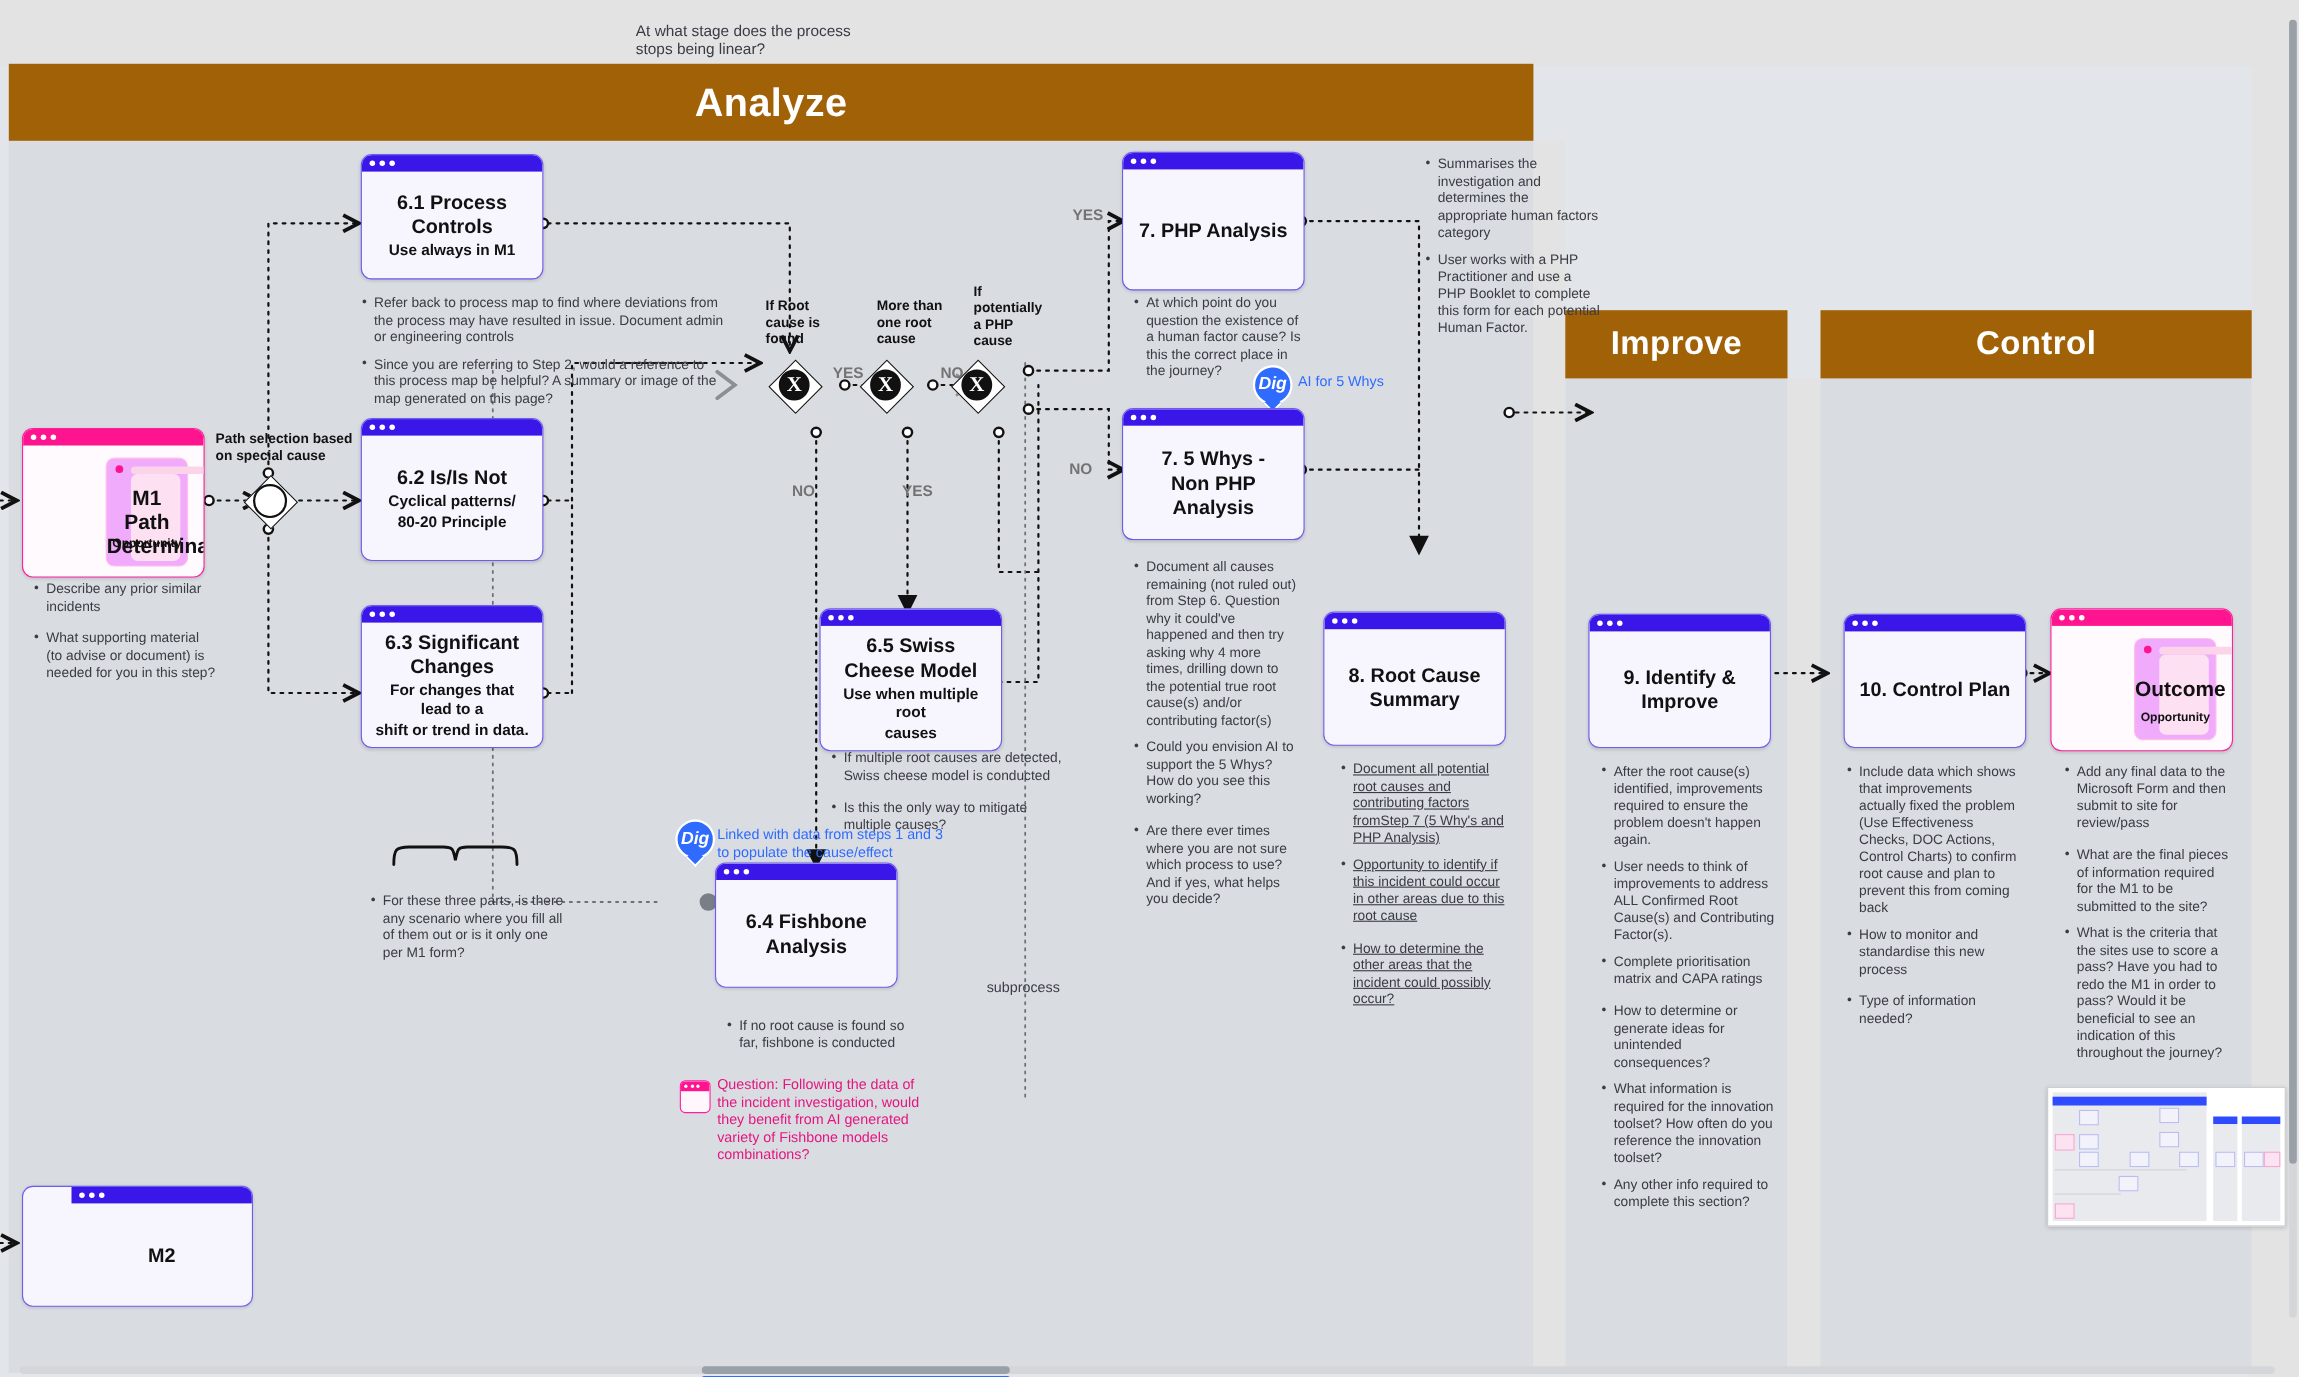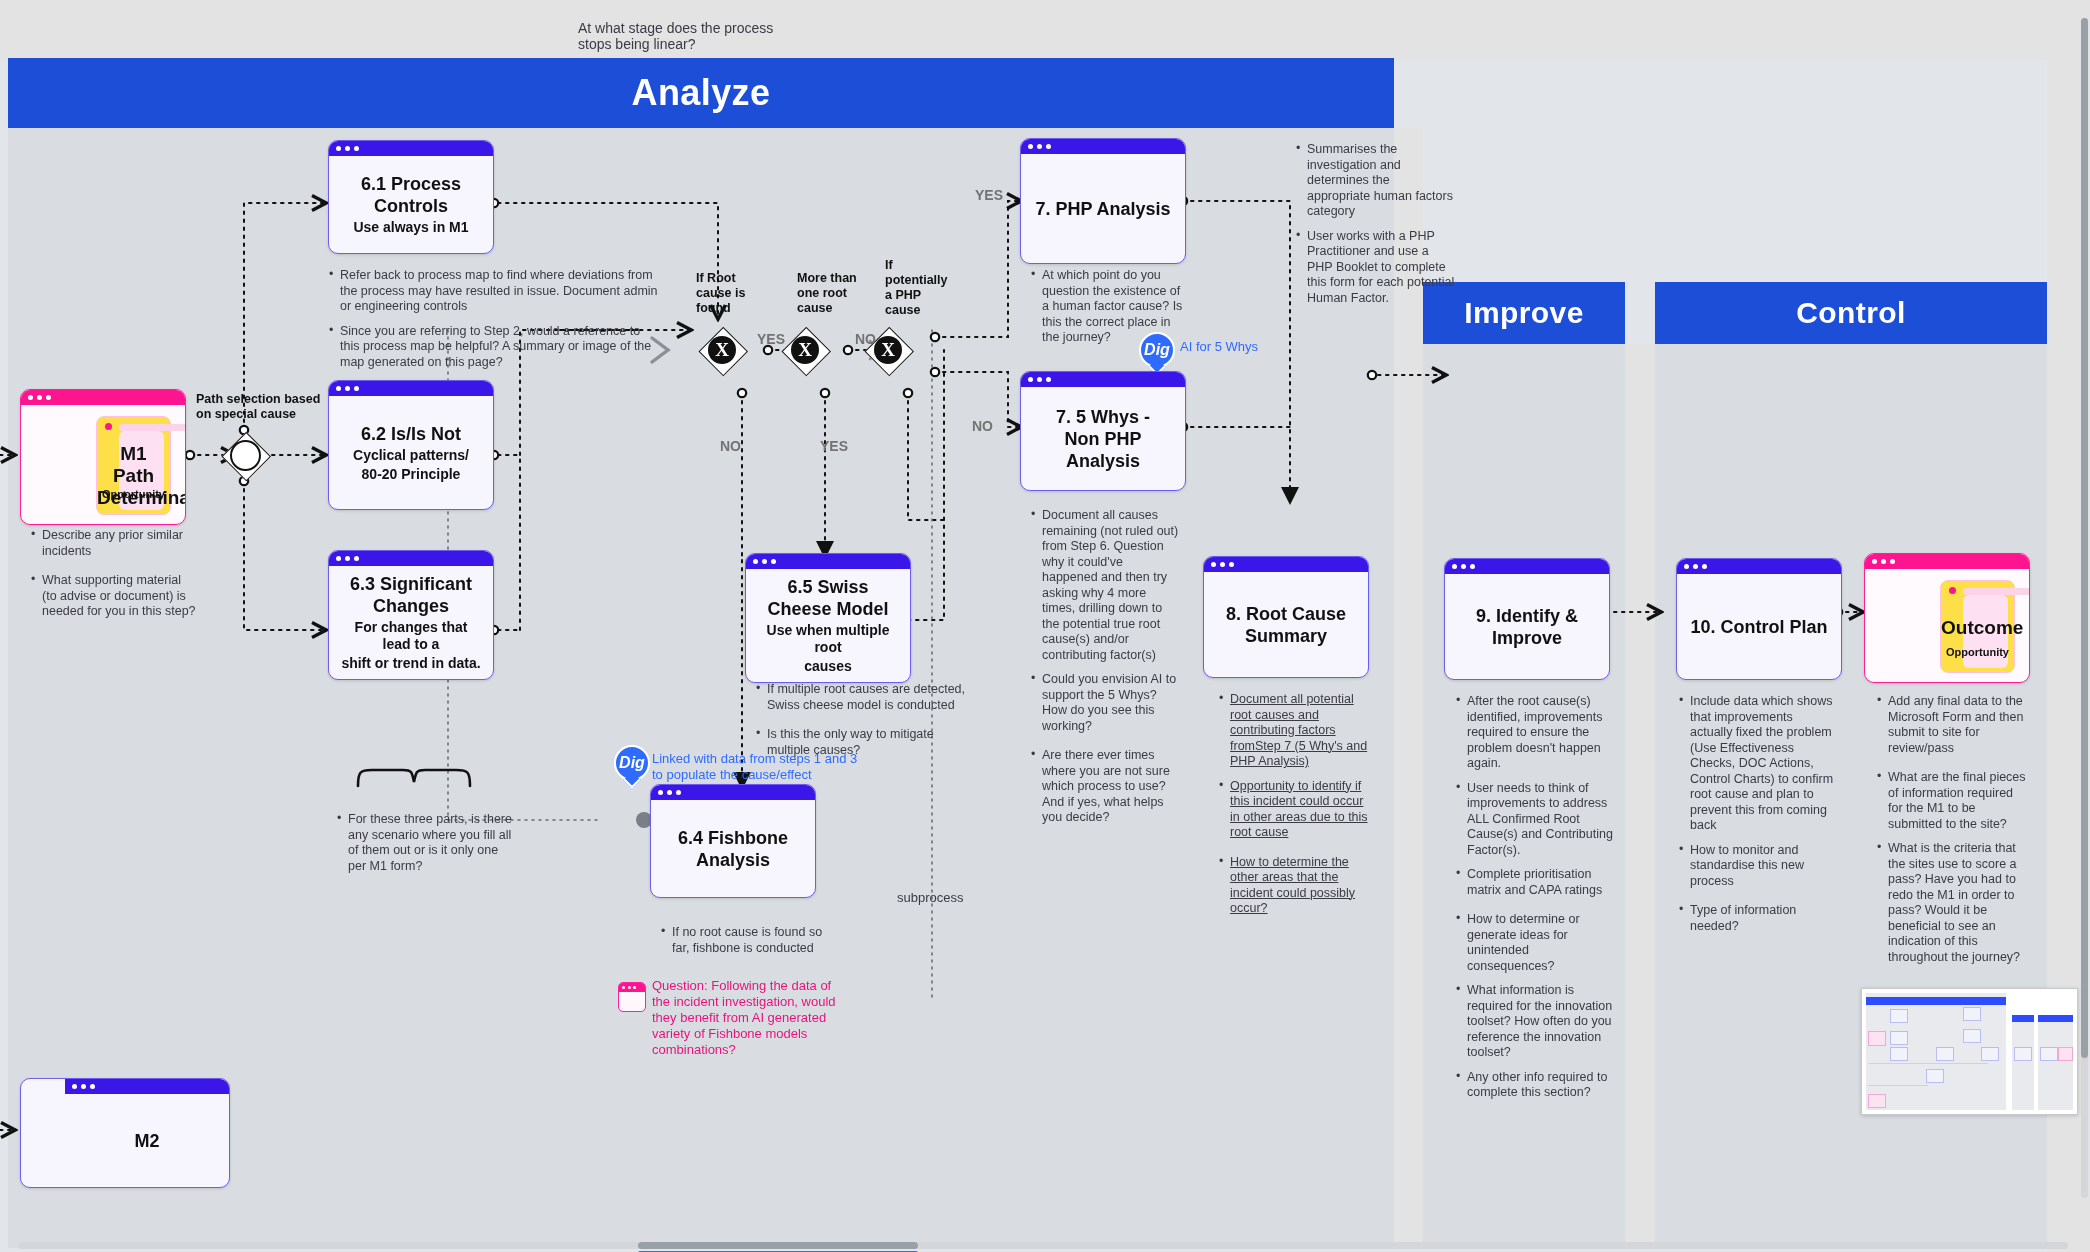--- a/index.html
+++ b/index.html
@@ -9,21 +9,21 @@
     font-family:"Liberation Sans", sans-serif;
     color:#2b2b33;
   }
   #canvas{position:absolute;left:0;top:0;width:2090px;height:1252px;}
 
   
   .topstrip{position:absolute;left:0;top:0;width:2090px;height:60px;background:#e3e3e3;}
   .topnote{position:absolute;left:578px;top:20px;width:230px;font-size:14px;line-height:16px;color:#3b3b45;}
 
   
-  .banner{position:absolute;background:#1d4ed8;display:flex;align-items:center;justify-content:center;}
+  .banner{position:absolute;background:#a16207;display:flex;align-items:center;justify-content:center;}
   .banner span{color:#fff;font-weight:bold;letter-spacing:.4px;}
   #banner-analyze{left:8px;top:58px;width:1386px;height:70px;}
   #banner-analyze span{font-size:36px;}
   #banner-improve{left:1423px;top:282px;width:202px;height:62px;}
   #banner-improve span{font-size:30px;}
   #banner-control{left:1655px;top:282px;width:392px;height:62px;}
   #banner-control span{font-size:30px;}
 
   
   .lane{position:absolute;background:#e3e3e3;}
@@ -41,21 +41,21 @@
   .node .bar i{width:5px;height:5px;border-radius:50%;background:#fff;display:block;}
   .node .body{display:flex;flex-direction:column;align-items:center;justify-content:center;
               text-align:center;height:calc(100% - 15px);padding:4px 10px;box-sizing:border-box;}
   .node .t1{font-size:18px;font-weight:bold;color:#111;line-height:22px;}
   .node .t2{font-size:14px;font-weight:bold;color:#111;line-height:17px;margin-top:2px;}
 
   
   .node.pink{border:1px solid #ff1f9c;background:#fffafd;}
   .node.pink .bar{background:#ff1490;}
   .opp-inner{position:absolute;left:30px;top:26px;right:14px;bottom:9px;
-             border:1px solid #ffc0e4;border-radius:8px;background:#fde047;margin-left:45px;}
+             border:1px solid #ffc0e4;border-radius:8px;background:#f0abfc;margin-left:45px;}
   .opp-inner2{position:absolute;left:22px;top:14px;right:6px;bottom:4px;border-radius:6px;background:#fde0f1;}
   .opp-dot{position:absolute;left:8px;top:6px;width:7px;height:7px;border-radius:50%;background:#ff1490;}
   .opp-stub{position:absolute;left:22px;top:7px;width:70px;height:7px;border-radius:4px;background:#fbd4ea;}
   .opp-title{position:absolute;left:0;right:0;top:36px;text-align:center;font-size:19px;font-weight:bold;color:#111;}
   .opp-title.two{top:26px;line-height:22px;}
   .opp-sub{position:absolute;left:0;right:0;bottom:14px;text-align:center;font-size:11px;font-weight:bold;color:#111;}
 
   
   .note{position:absolute;font-size:12.5px;line-height:15.5px;color:#3b3b45;}
   .note ul{margin:0;padding:0;list-style:none;}

